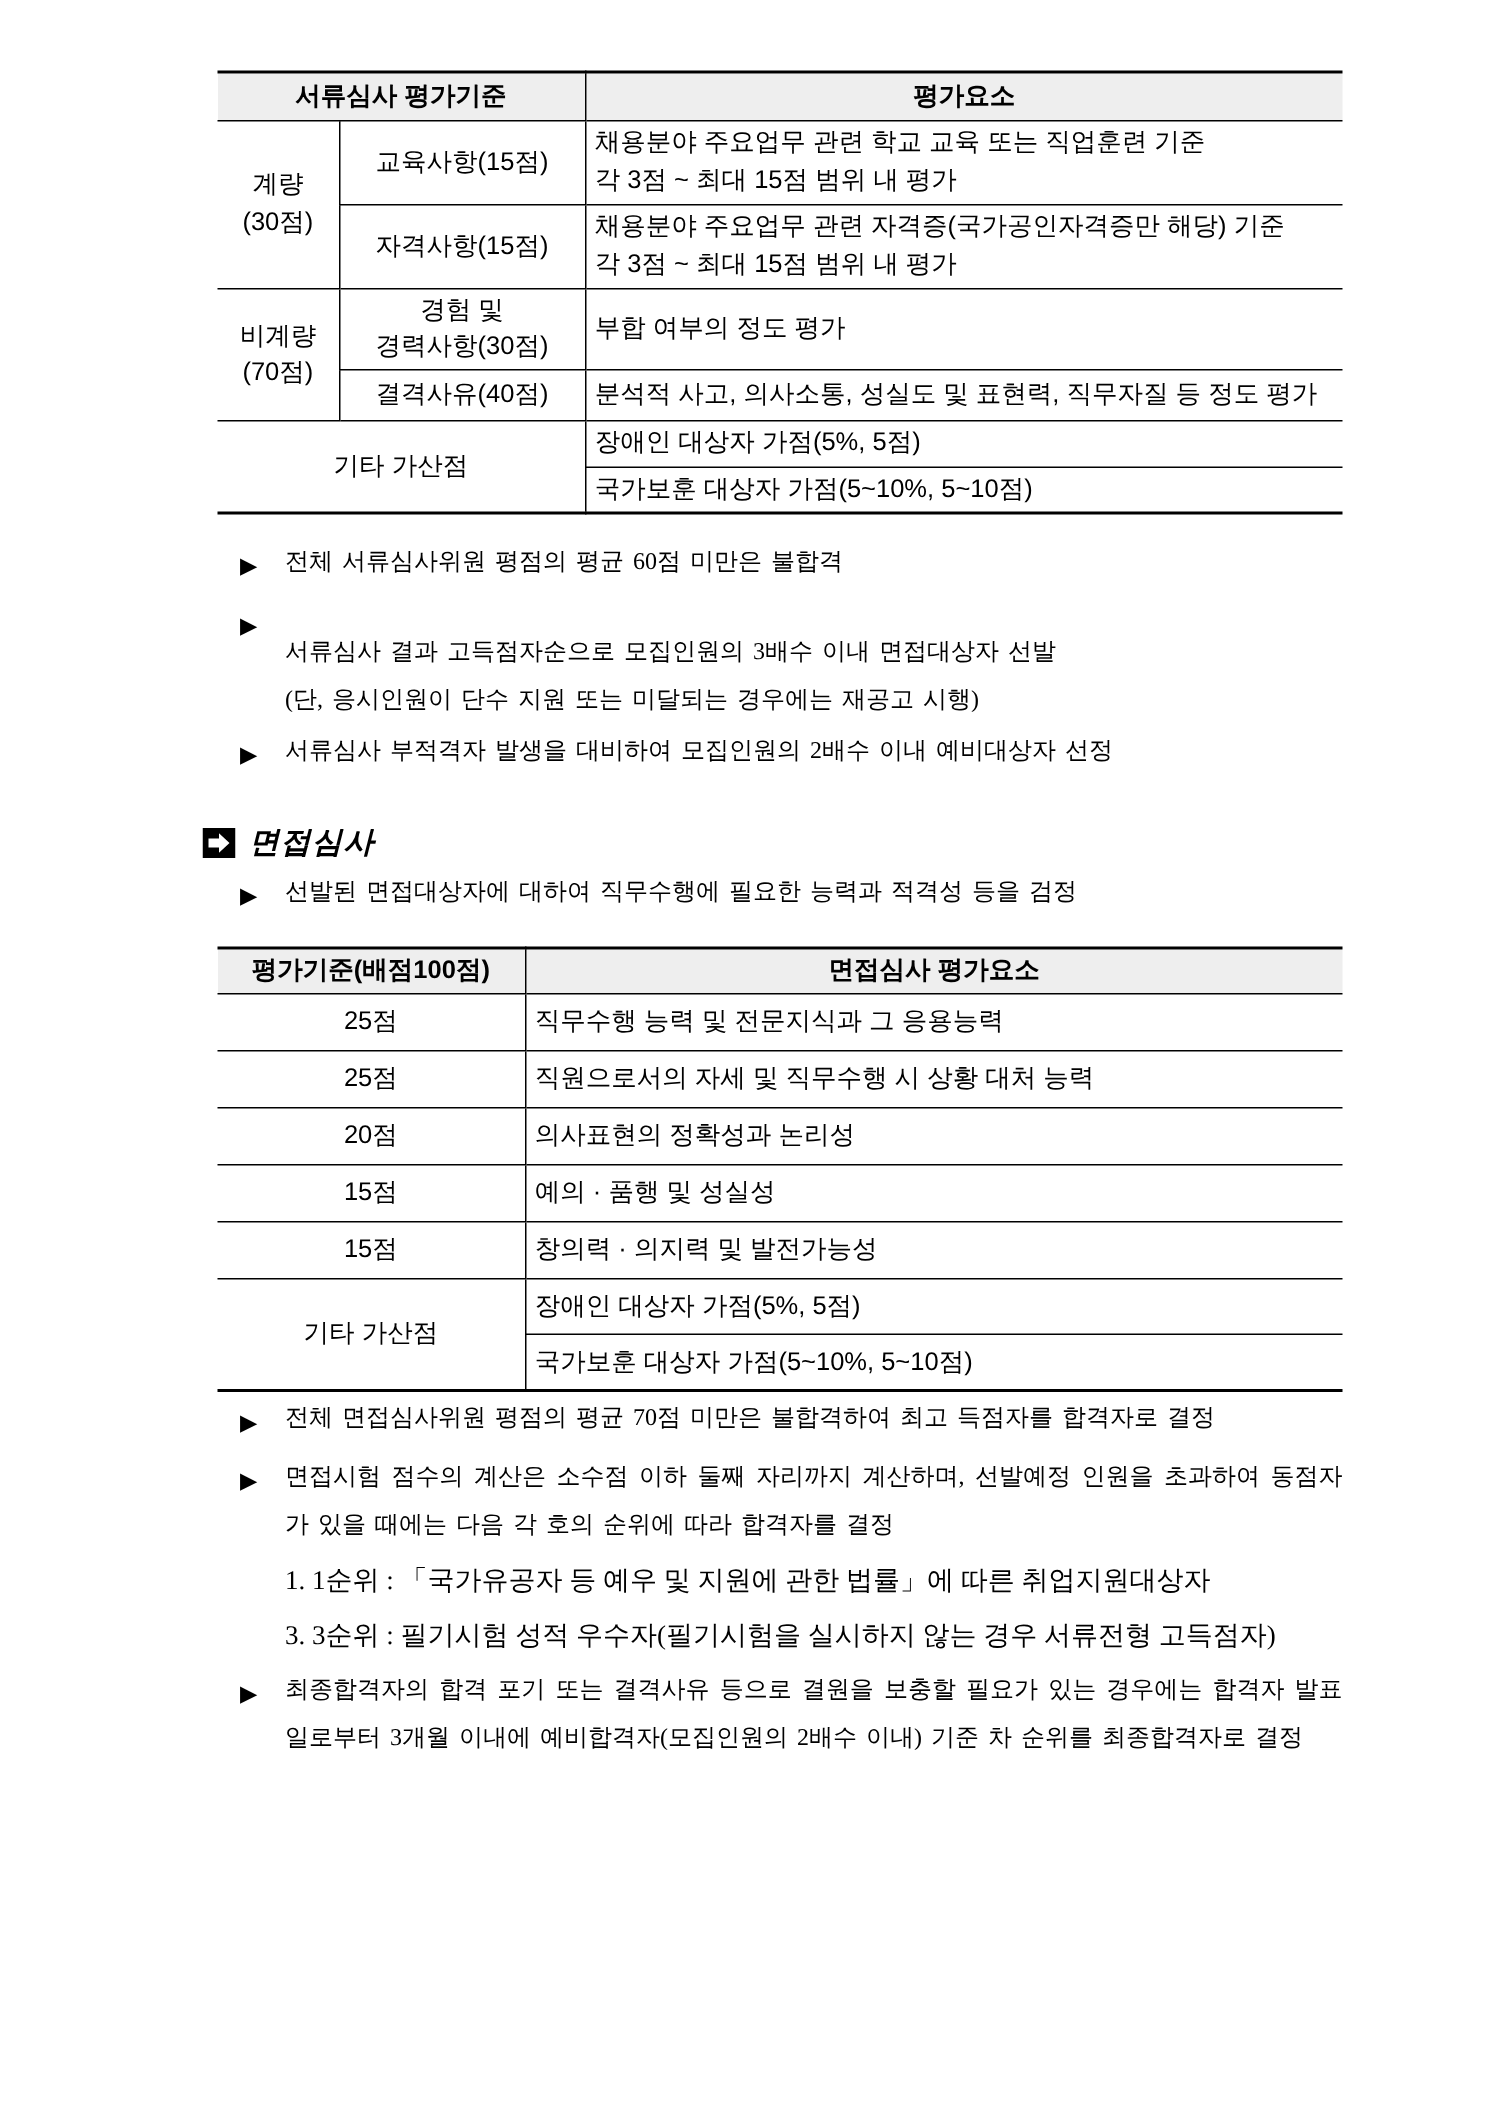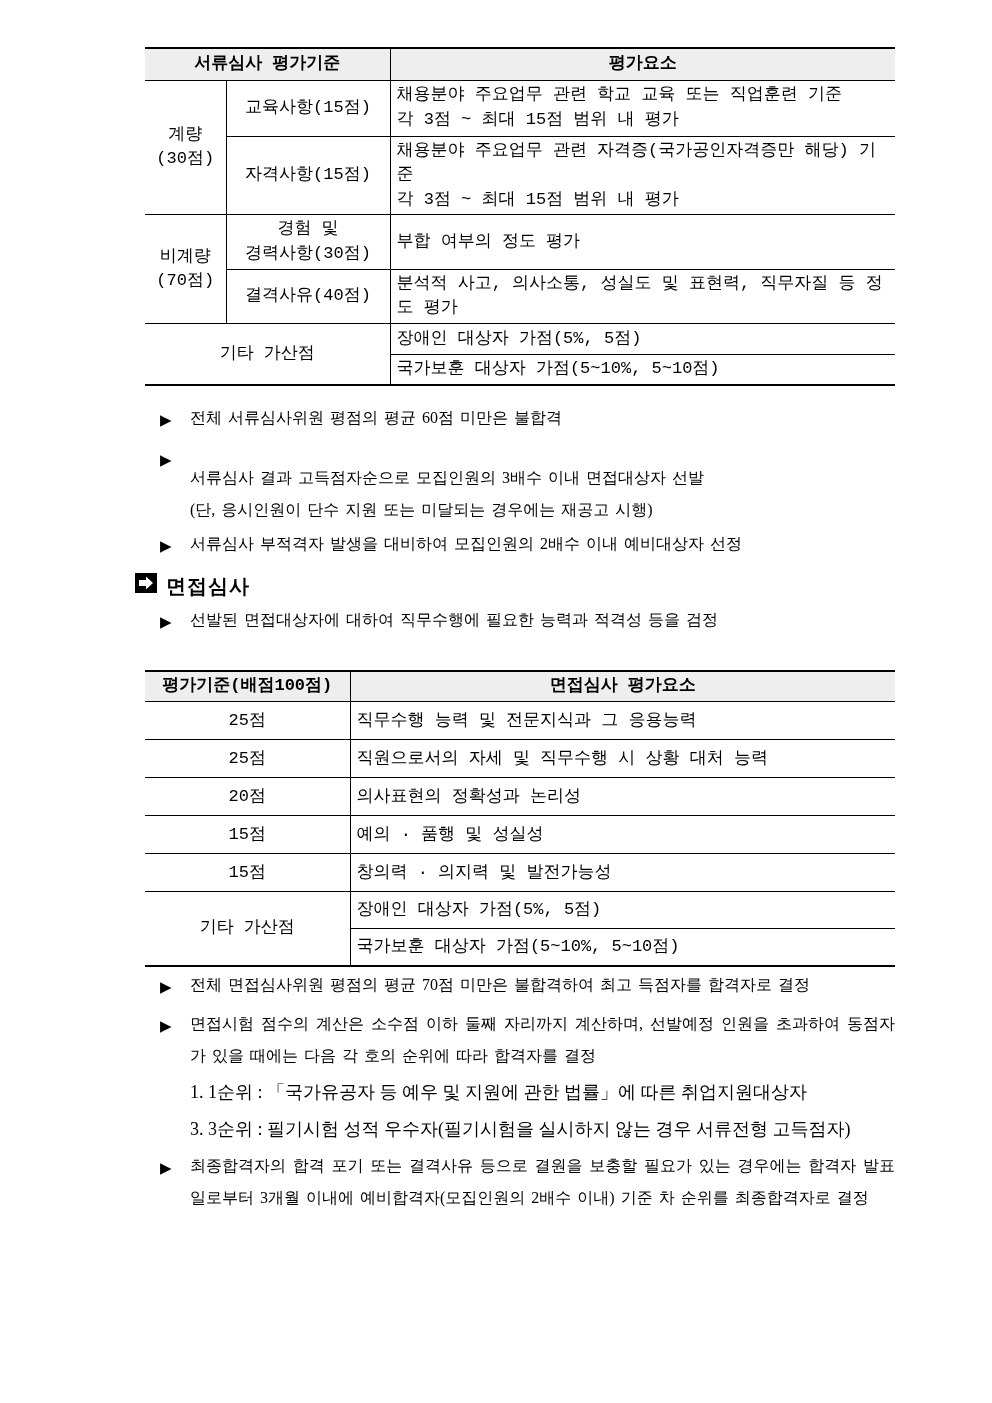--- a/index.html
+++ b/index.html
@@ -7,21 +7,21 @@
     width:992px;min-height:1403px;
     color:#000;
     font-family:"Liberation Serif","DejaVu Serif",serif;
     -webkit-font-smoothing:none;
   }
   .content{padding:47px 0 0 145px;width:750px;}
 
   
   table.tbl{
     border-collapse:collapse;table-layout:fixed;width:750px;
-    font-family:Liberation Mono, monospace;
+    font-family:Liberation Sans, sans-serif;
     font-size:17px;line-height:1.45;
     border-top:2px solid var(--bd,#000);border-bottom:2px solid var(--bd,#000);
   }
   table.tbl td{
     border-top:1.5px solid var(--bd,#000);border-bottom:1.5px solid var(--bd,#000);
     padding:2px 6px;vertical-align:middle;overflow:hidden;
   }
   table.tbl td.bl{border-left:1px solid var(--bd,#000);}
   table.tbl tr.hrow td{
     background:var(--hdr-bg,#eeeeee);font-weight:bold;text-align:center;
@@ -43,28 +43,28 @@
   .bullets{margin-top:16px;}
   .b-row{display:flex;align-items:flex-start;margin:2px 0 2px 15px;}
   .b-marker{
     flex:0 0 30px;font-size:15px;line-height:2.5;
     font-family:"DejaVu Sans",sans-serif;
   }
   .b-text{
     flex:1;font-size:16px;line-height:2.0;text-align:justify;
     word-spacing:2px;
   }
-  .section{display:flex;align-items:flex-start;margin:8px 0 4px -10px;}
+  .section{display:flex;align-items:center;margin:26px 0 4px -10px;font-style:italic;}
   .sec-icon{flex:0 0 22px;height:20px;margin-right:9px;}
   .sec-title{font-size:20px;font-weight:bold;letter-spacing:1px;}
   .ranks{margin:0 0 2px 45px;}
   .rank-line{
     font-size:18px;line-height:2.05;white-space:nowrap;
   }
-  .tbl-gap{margin-top:28px;}
+  .tbl-gap{margin-top:14px;}
 </style>
 </head>
 <body style="background: rgb(255, 255, 255);">
 
 <div class="content">
 
   <table class="tbl">
     <colgroup>
         <col style="width:81px">
         <col style="width:164px">

